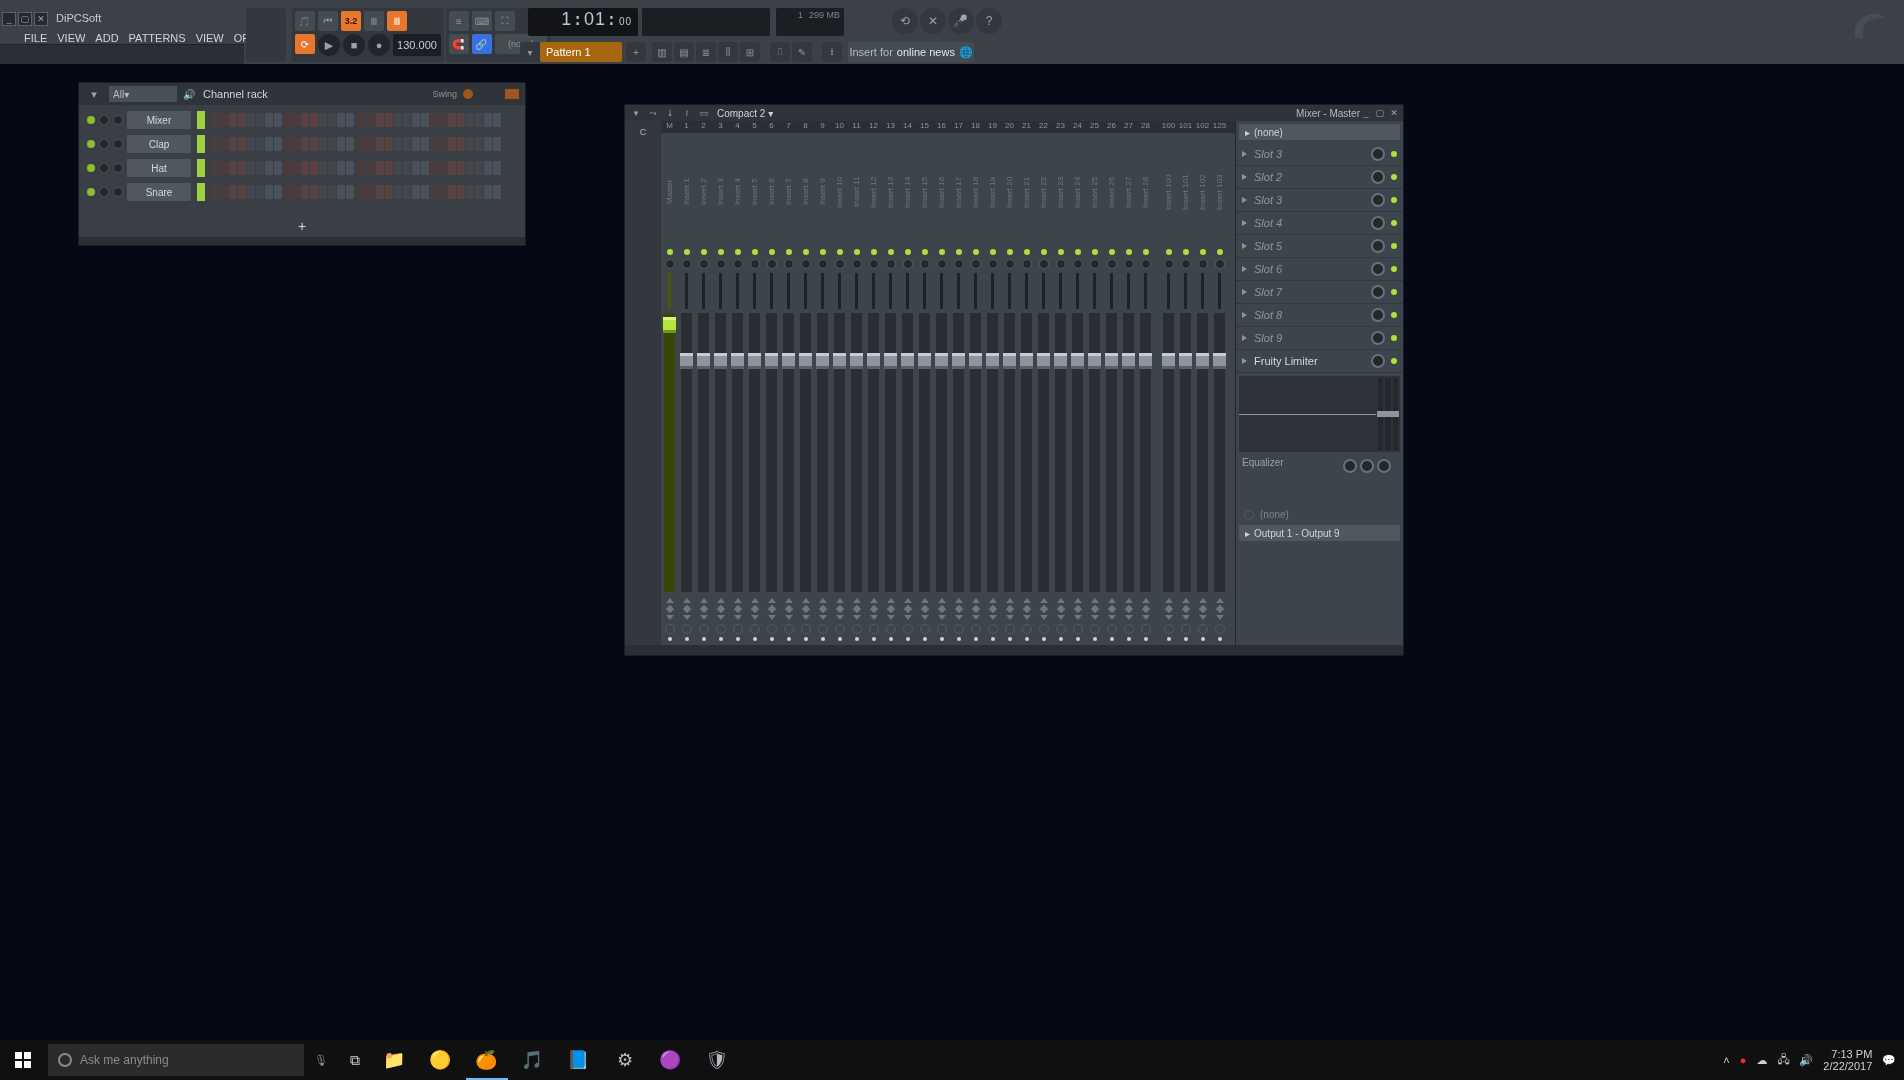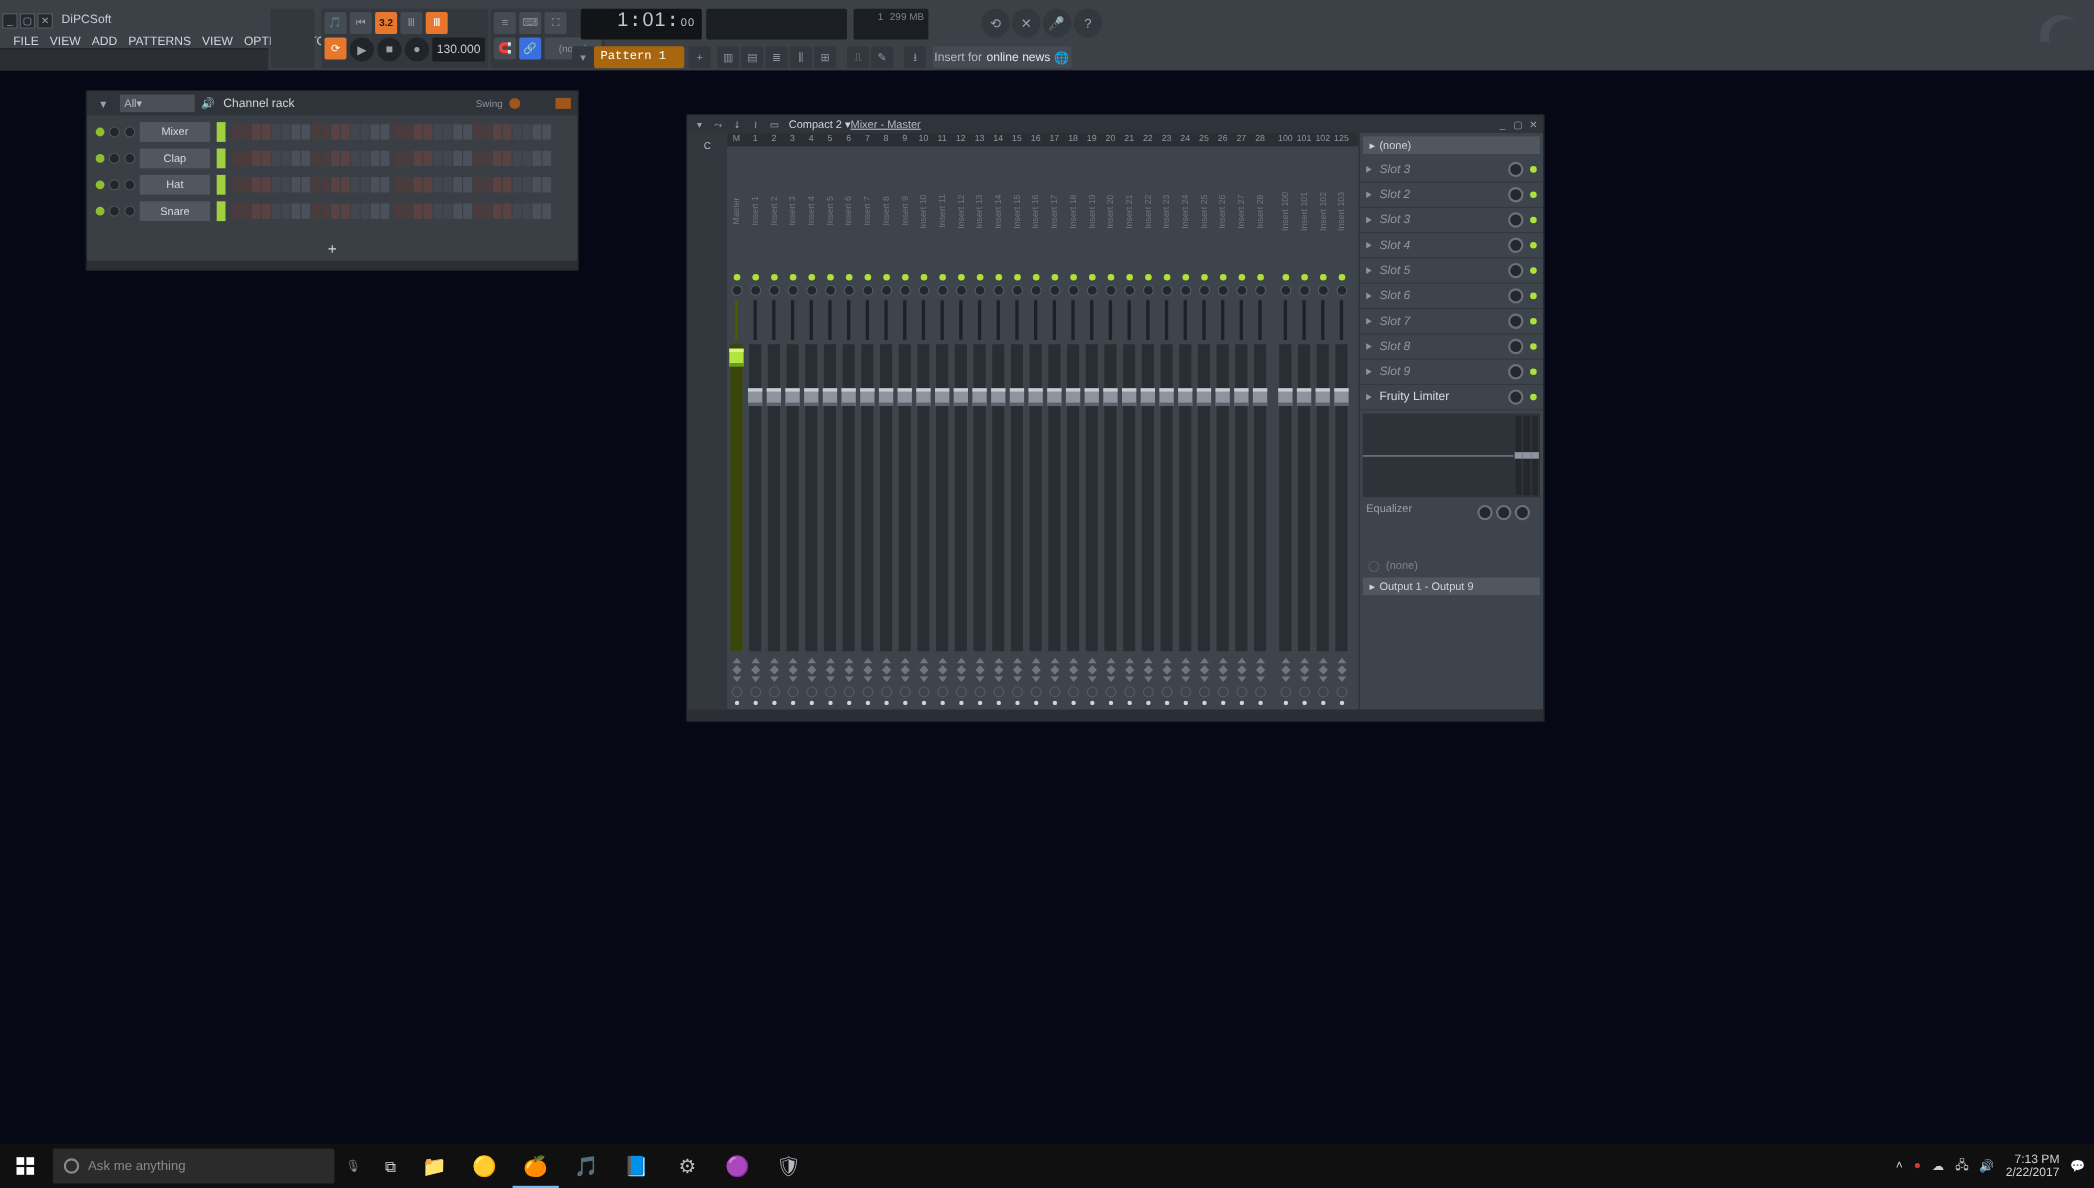--- a/index.html
+++ b/index.html
@@ -3,21 +3,21 @@
 <meta charset="utf-8">
 <style>
 * { margin:0; padding:0; box-sizing:border-box; font-family:"Segoe UI",Tahoma,sans-serif; user-select:none; }
 html,body { width:1904px; height:1080px; background:#060816; overflow:hidden; color:#b4b9c2; font-size:11px; }
 
 
 .topbar { position:absolute; left:0; top:0; right:0; height:64px; background:#3c4148; }
 .win-btns { position:absolute; left:2px; top:12px; display:flex; gap:2px; }
 .win-btns div { width:14px; height:14px; background:#25292e; border:1px solid #5a616a; display:flex; align-items:center; justify-content:center; font-size:9px; color:#9aa1aa; cursor:default; }
 .app-title { position:absolute; left:56px; top:12px; font-size:11px; color:#c7ccd3; }
-.menubar { position:absolute; left:8px; top:30px; display:flex; gap:2px; }
+.menubar { position:absolute; left:20px; top:30px; display:flex; gap:2px; }
 .menubar span { padding:2px 4px; font-size:11px; color:#cfd4db; cursor:default; }
 .menubar span:last-child { padding:2px 6px; }
 
 .hint-panel { position:absolute; left:0; top:44px; width:244px; height:20px; background:#2b2f35; border-top:1px solid #1d2025; }
 
 .knob-strip { position:absolute; left:246px; top:8px; width:40px; height:54px; background:#33383f; border-radius:2px; }
 .tool-group { position:absolute; top:8px; height:54px; background:#33383f; border-radius:3px; display:flex; flex-direction:column; padding:3px; gap:3px; }
 .tool-row { display:flex; gap:3px; }
 .tool-btn { width:20px; height:20px; background:#454b53; border-radius:2px; display:flex; align-items:center; justify-content:center; font-size:10px; color:#8e949c; }
 .tool-btn.orange { background:#e8772e; color:#fff; }
@@ -25,21 +25,21 @@
 .play-btn { width:22px; height:22px; background:#21252a; border-radius:11px; display:flex; align-items:center; justify-content:center; }
 .tempo { width:48px; height:22px; background:#1b1e22; color:#c7ccd3; font-size:11px; display:flex; align-items:center; justify-content:center; border-radius:2px; }
 
 .time-disp { position:absolute; left:528px; top:8px; width:110px; height:28px; background:#121418; border-radius:2px; color:#bfc6cf; font-family:monospace; font-size:18px; display:flex; align-items:baseline; justify-content:flex-end; padding-right:6px; letter-spacing:1px; }
 .time-disp .small { font-size:10px; margin-left:1px; }
 .osc-panel { position:absolute; left:642px; top:8px; width:128px; height:28px; background:#1b1e22; border-radius:2px; }
 .cpu-panel { position:absolute; left:776px; top:8px; width:68px; height:28px; background:#1b1e22; border-radius:2px; color:#7e858e; font-size:9px; padding:2px 4px; text-align:right; }
 .cpu-panel .row { display:flex; justify-content:flex-end; gap:6px; }
 .top-round { position:absolute; top:8px; width:26px; height:26px; background:#33383f; border-radius:13px; display:flex; align-items:center; justify-content:center; font-size:12px; color:#9aa1aa; }
 
-.pattern-bar { position:absolute; left:540px; top:42px; width:82px; height:20px; background:#a8660f; color:#fff; font-size:11px; display:flex; align-items:center; padding:0 6px; border-radius:2px;font-family:Liberation Mono, monospace; }
+.pattern-bar { position:absolute; left:540px; top:42px; width:82px; height:20px; background:#a8660f; color:#fff; font-size:11px; display:flex; align-items:center; padding:0 6px; border-radius:2px; }
 .pat-row-btn { position:absolute; top:42px; width:20px; height:20px; background:#33383f; border-radius:2px; display:flex; align-items:center; justify-content:center; font-size:10px; color:#8e949c; }
 .news { position:absolute; left:848px; top:42px; width:126px; height:20px; background:#454b53; border-radius:2px; font-size:11px; display:flex; align-items:center; justify-content:center; gap:4px; }
 .news .hl { color:#e2e6ec; }
 
 .fl-logo { position:absolute; right:10px; top:10px; width:44px; height:34px; opacity:.25; }
 
 
 .chanrack { position:absolute; left:78px; top:82px; width:448px; height:164px; background:#3a3f46; border:1px solid #1a1d21; display:flex; flex-direction:column; }
 .cr-head { height:22px; background:#2f343a; display:flex; align-items:center; gap:6px; padding:0 6px; }
 .cr-head .drop { width:18px; text-align:center; color:#9aa1aa; }
@@ -62,21 +62,21 @@
 .cr-step.a2 { background:#5a4242; } .cr-step.b2 { background:#4b515a; }
 .cr-add { height:18px; display:flex; align-items:center; justify-content:center; color:#cfd4db; font-size:14px; }
 .cr-scroll { height:8px; background:#2b2f35; margin-top:2px; }
 
 
 .mixer { position:absolute; left:624px; top:104px; width:780px; height:552px; background:#3a3f46; border:1px solid #1a1d21; display:flex; flex-direction:column; }
 .mx-title { height:16px; background:#2f343a; display:flex; align-items:center; }
 .mx-title .l { display:flex; gap:3px; padding-left:4px; }
 .mx-title .l span { width:14px; height:12px; display:flex; align-items:center; justify-content:center; font-size:9px; color:#9aa1aa; }
 .mx-title .layout { font-size:10px; color:#cfd4db; margin-left:6px; }
-.mx-title .c { flex:1; text-align:left; font-size:10px; color:#b4b9c2;text-decoration:underline; }
+.mx-title .c { flex:1; text-align:right; font-size:10px; color:#b4b9c2; }
 .mx-title .r { display:flex; gap:2px; padding-right:3px; }
 .mx-title .r span { width:12px; height:12px; font-size:9px; color:#9aa1aa; display:flex; align-items:center; justify-content:center; }
 
 .mx-body { flex:1; display:flex; overflow:hidden; }
 .mx-left { width:36px; background:#33383e; display:flex; flex-direction:column; align-items:center; }
 .mx-left .cur { width:18px; height:18px; margin-top:2px; font-size:9px; color:#b4b9c2; display:flex; align-items:center; justify-content:center; }
 
 .mx-tracks { flex:1; display:flex; overflow:hidden; background:#3e444b; position:relative; }
 .mx-ruler { position:absolute; left:0; top:0; right:0; height:12px; background:#2b2f35; display:flex; font-size:8px; color:#8e949c; }
 .mx-ruler span { flex:0 0 17px; text-align:center; }

